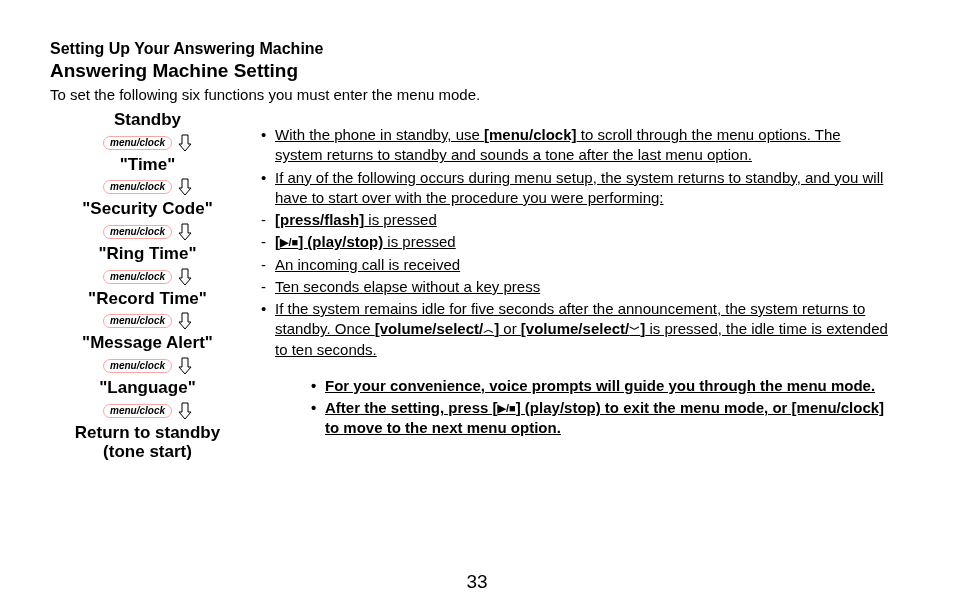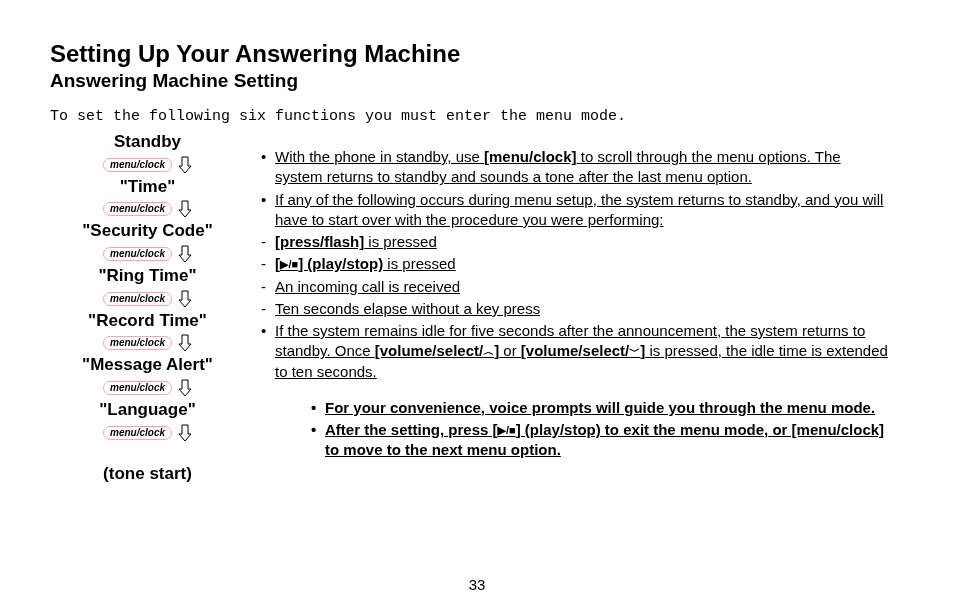--- a/index.html
+++ b/index.html
@@ -10,33 +10,32 @@
     color: #000;
   }
   .page {
     width: 954px;
     height: 609px;
     box-sizing: border-box;
     padding: 40px 50px 0 50px;
     position: relative;
   }
   h1 {
-    font-size: 24px;
+    font-size: 16px;
     margin: 0 0 2px 0;
     font-weight: bold;
   }
   h2 {
     font-size: 19px;
     margin: 0 0 4px 0;
     font-weight: bold;
   }
   .intro {
     font-size: 15px;
-    margin: 16px 0 6px 0;
-    font-family: Liberation Mono, monospace;
+    margin: 4px 0 6px 0;
   }
   .content {
     display: flex;
     align-items: flex-start;
     justify-content: space-between;
   }
   .flowcol {
     width: 195px;
     flex-shrink: 0;
     padding-top: 2px;
@@ -123,21 +122,21 @@
     content: "•";
     position: absolute;
     left: 0;
   }
   .pagenum {
     position: absolute;
     bottom: 16px;
     left: 0;
     right: 0;
     text-align: center;
-    font-size: 15px;
+    font-size: 19px;
   }
   .ps-icon {
     font-size: 11px;
     vertical-align: 1px;
   }
 </style>
 </head>
 <body>
 
 <div class="page">
@@ -213,21 +212,21 @@
       <div class="flow-row">
         <span class="menu-btn">menu/clock</span>
         <span class="down-arrow">
           <svg width="14" height="18" viewBox="0 0 14 18">
               <path d="M4 1 L10 1 L10 10 L13 10 L7 17 L1 10 L4 10 Z" fill="#fff" stroke="#000" stroke-width="1"></path>
             </svg>
         </span>
       </div>
 
       <div class="flow-title">
-        <br>
+        <span>Return to standby</span><br>
         <span>(tone start)</span>
       </div>
     </div>
 
     <div class="textcol">
       <ul>
         <li class="bullet">
           <span>With the phone in standby, use </span><b>[menu/clock]</b><span> to scroll through the menu options. The system returns to standby and sounds a tone after the last menu option.</span>
         </li>
         <li class="bullet">If any of the following occurs during menu setup, the system returns to standby, and you will have to start over with the procedure you were performing:</li>

